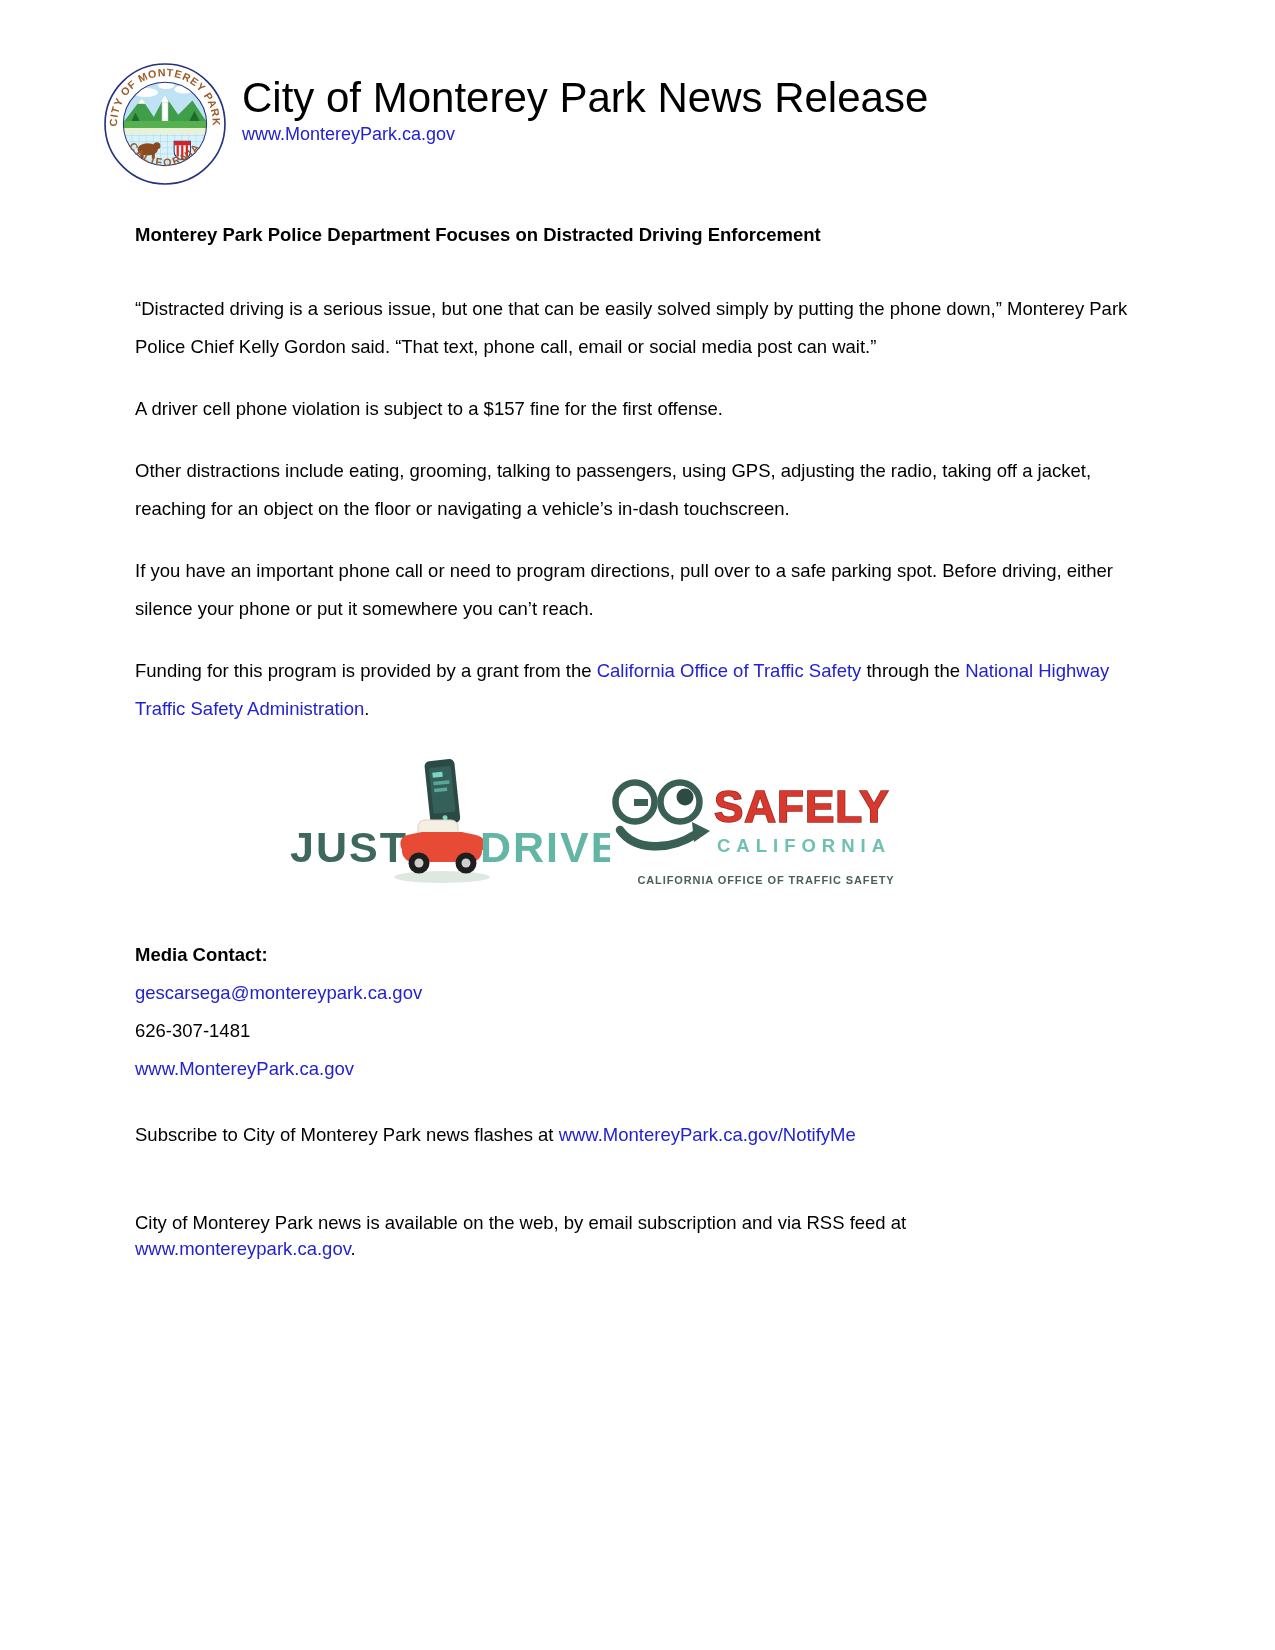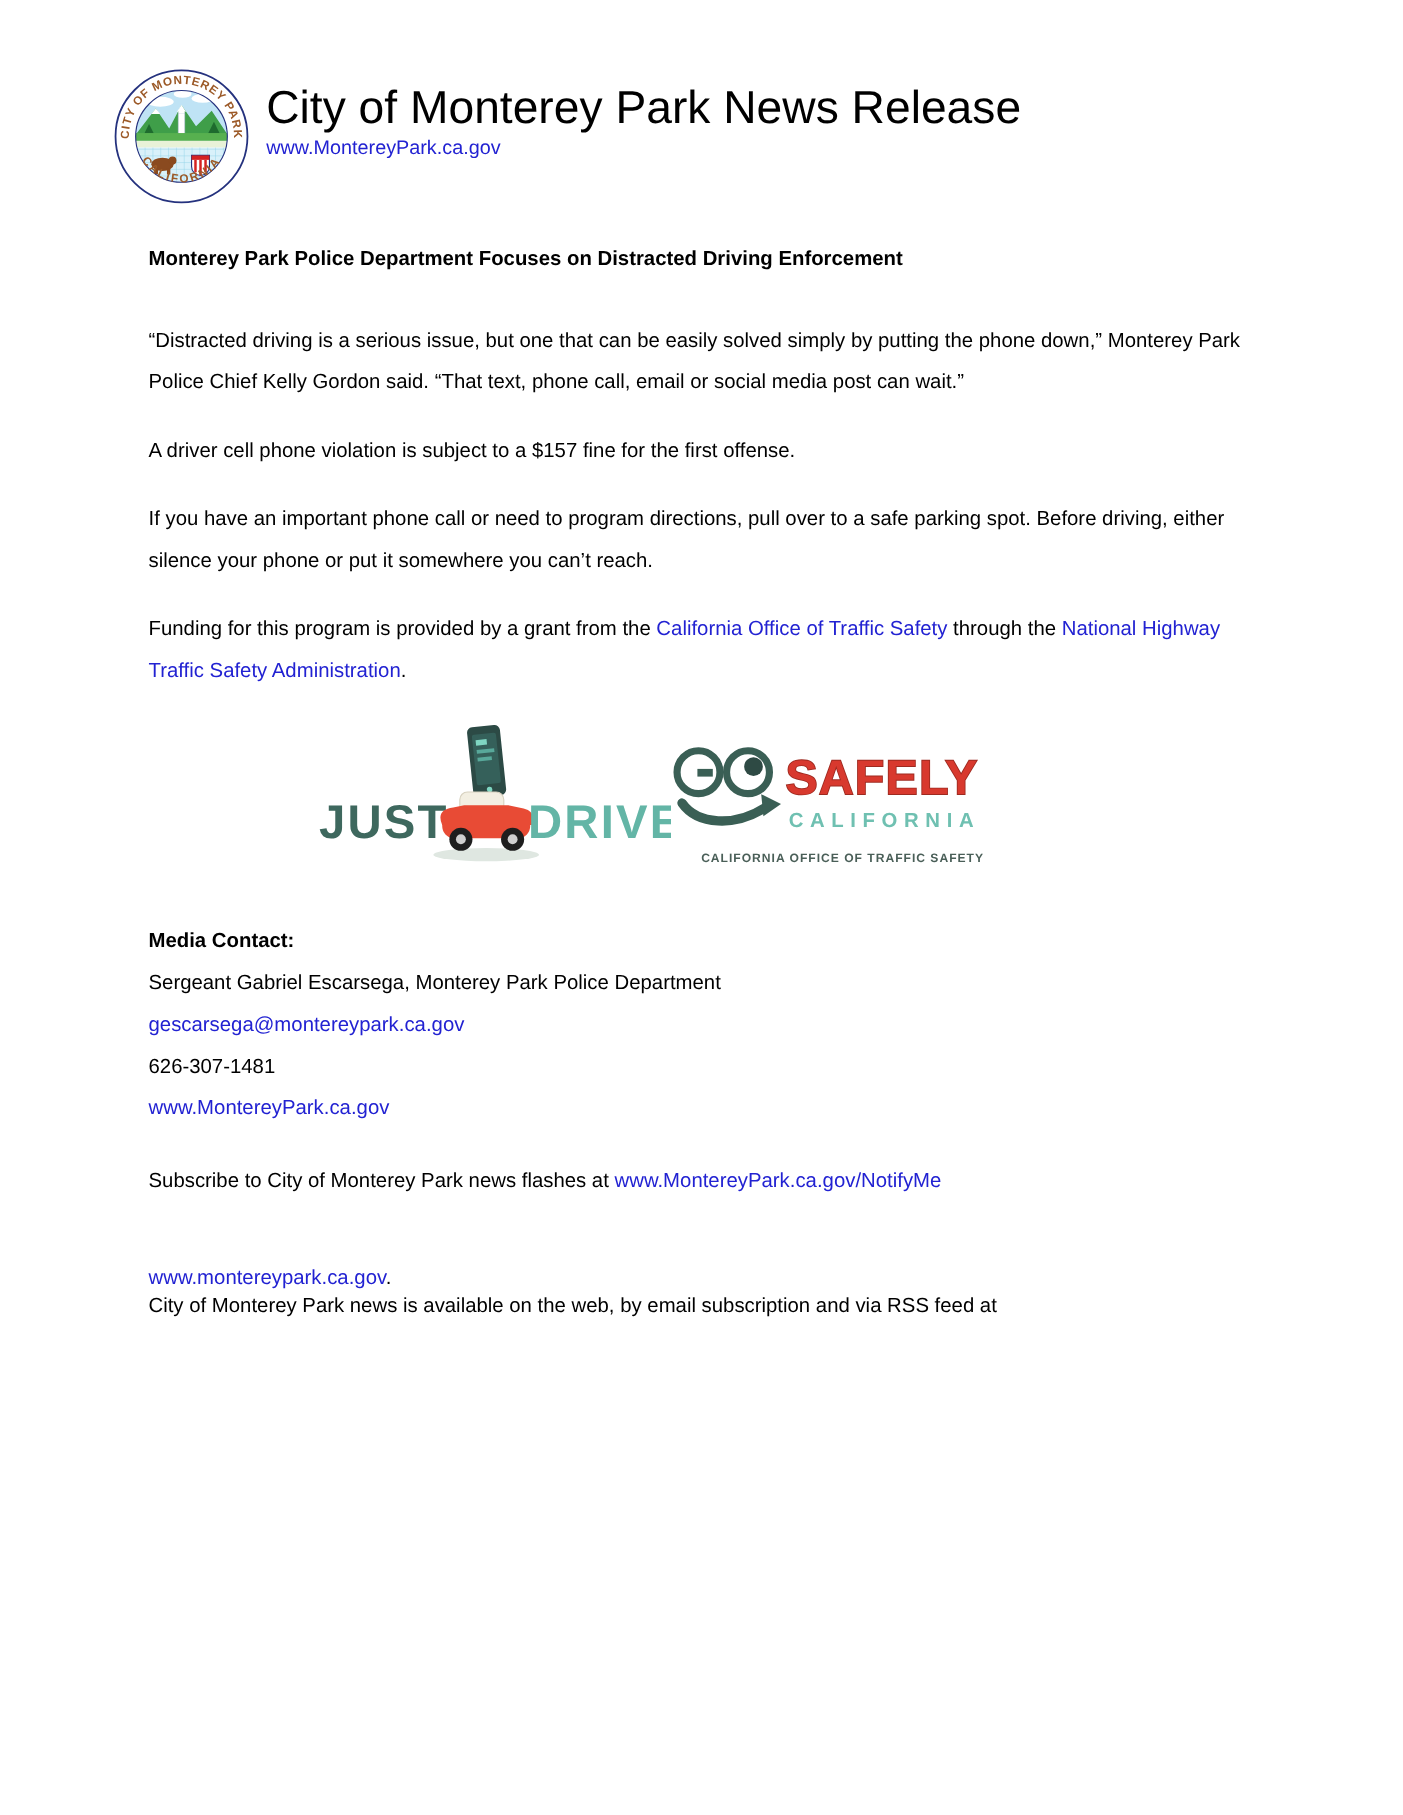--- a/index.html
+++ b/index.html
@@ -81,20 +81,21 @@
       <h1 class="page-title">City of Monterey Park News Release</h1>
       <a href="#" class="link site-link">www.MontereyPark.ca.gov</a>
     </div>
   </div>
 
   <div class="content">
     <h2 class="headline">Monterey Park Police Department Focuses on Distracted Driving Enforcement</h2>
 
     <p class="body"><span>“Distracted driving is a serious issue, but one that can be easily solved simply by putting the phone down,” Monterey Park Police Chief Kelly Gordon said. “That text, phone call, email or social media post can wait.”</span></p>
     <p class="body"><span>A driver cell phone violation is subject to a $157 fine for the first offense.</span></p>
+    <p class="body"><span>Other distractions include eating, grooming, talking to passengers, using GPS, adjusting the radio, taking off a jacket, reaching for an object on the floor or navigating a vehicle’s in-dash touchscreen.</span></p>
     <p class="body"><span>If you have an important phone call or need to program directions, pull over to a safe parking spot. Before driving, either silence your phone or put it somewhere you can’t reach.</span></p>
     <p class="body"><span>Funding for this program is provided by a grant from the </span><a href="#" class="link">California Office of Traffic Safety</a><span> through the </span><a href="#" class="link">National Highway Traffic Safety Administration</a><span>.</span></p>
 
     <div class="logos-row">
       <svg width="320" height="132" viewBox="0 0 320 132">
         <text x="0" y="104" font-size="43" font-weight="800" letter-spacing="2" fill="#3e685e">JUST</text>
         <g transform="rotate(-6 152 40)">
           <rect x="138" y="2" width="30" height="64" rx="5" fill="#2c4a45"></rect>
           <rect x="142" y="9" width="22" height="46" rx="2" fill="#35605a"></rect>
           <rect x="145" y="14" width="10" height="5" fill="#7fd6c2"></rect>
@@ -127,27 +128,26 @@
           <polygon points="82,50 100,59 84,70" fill="#3a5f55"></polygon>
         </g>
         <text x="104" y="50" font-size="44" font-weight="800" letter-spacing="1" fill="#d8392e" stroke="#9e2a20" stroke-width="1.6" paint-order="stroke">SAFELY</text>
         <text x="107" y="80" font-size="18.5" font-weight="700" letter-spacing="6" fill="#6fc0b1">CALIFORNIA</text>
         <text x="156" y="112" text-anchor="middle" font-size="11" font-weight="700" letter-spacing="0.9" fill="#4a5f58">CALIFORNIA OFFICE OF TRAFFIC SAFETY</text>
       </svg>
     </div>
 
     <div class="media-contact">
       <div class="mc-heading">Media Contact:</div>
-      <div>Sergeant Gabriel Escarsega, Monterey Park Police Department</div>
       <div><a href="#" class="link">gescarsega@montereypark.ca.gov</a></div>
       <div>626-307-1481</div>
       <div><a href="#" class="link">www.MontereyPark.ca.gov</a></div>
     </div>
 
     <div class="subscribe"><span>Subscribe to City of Monterey Park news flashes at </span><a href="#" class="link">www.MontereyPark.ca.gov/NotifyMe</a></div>
 
     <div class="footer">
+      <div>City of Monterey Park news is available on the web, by email subscription and via RSS feed at</div>
       <div><a href="#" class="link">www.montereypark.ca.gov</a><span>.</span></div>
-      <div>City of Monterey Park news is available on the web, by email subscription and via RSS feed at</div>
     </div>
   </div>
 
 </div>
 
 </body></html>

